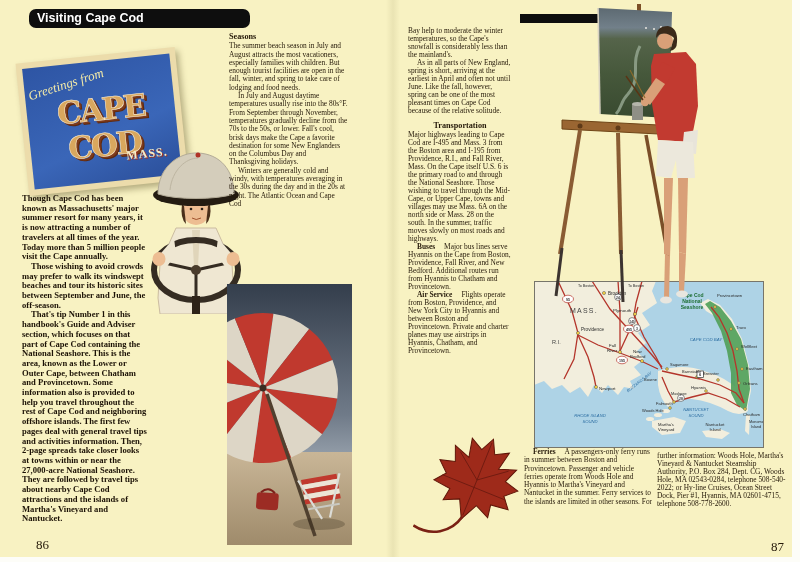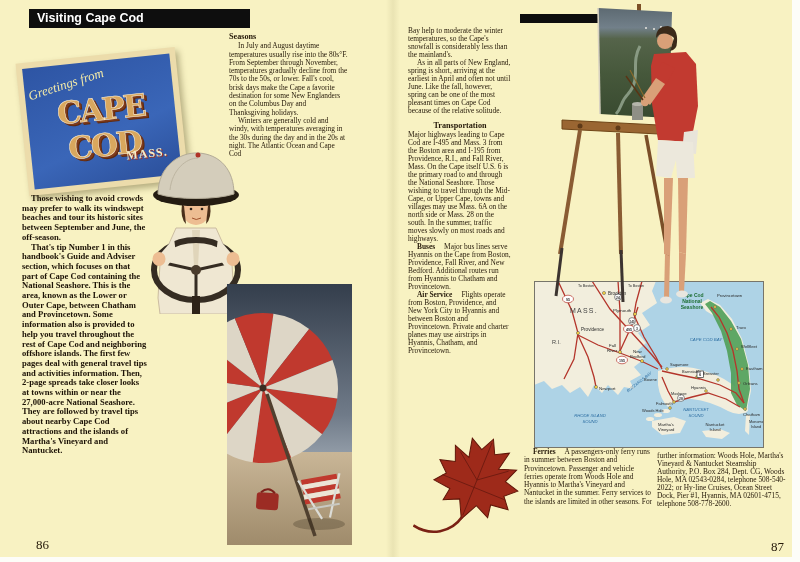--- a/index.html
+++ b/index.html
@@ -2,21 +2,21 @@
 <html><head>
 <meta charset="utf-8">
 <style>
   html,body{margin:0;padding:0;}
   body{width:800px;height:562px;position:relative;background:#ffffff;font-family:"Liberation Serif",serif;overflow:hidden;}
   .spread{position:absolute;left:0;top:0;width:792px;height:557px;background:#f8f2c2;}
   .edge-right{position:absolute;right:0;top:0;width:8px;height:562px;background:#fdfdf8;}
   .edge-bottom{position:absolute;left:0;bottom:0;width:800px;height:5px;background:#fdfdf8;}
   .spine{position:absolute;left:386px;top:0;width:14px;height:557px;background:linear-gradient(90deg,rgba(0,0,0,0),rgba(110,100,50,.10),rgba(0,0,0,0));}
   .banner{position:absolute;left:29px;top:9px;width:221px;height:19px;background:#0e0e0e;color:#fff;
-          font-family:"Liberation Sans",sans-serif;font-weight:700;font-size:12.5px;line-height:19px;padding-left:8px;box-sizing:border-box;}
+          font-family:"Liberation Sans",sans-serif;font-weight:700;font-size:12.5px;line-height:19px;padding-left:8px;box-sizing:border-box;border-radius:7px;}
   .banner2{position:absolute;left:520px;top:14px;width:78px;height:9px;background:#0e0e0e;}
   .col{position:absolute;color:#241808;text-align:left;}
   .col p{margin:0;}
   .col p.ind{text-indent:9px;}
   .col1{left:22px;top:194px;width:125px;font-weight:700;font-size:8.6px;line-height:9.7px;color:#1c1206;}
   .col2{left:229px;top:33px;width:119px;font-size:7.4px;line-height:8.3px;}
   .col3{left:408px;top:27px;width:104px;font-size:7.4px;line-height:8px;}
   .col4{left:524px;top:448px;width:129px;font-size:7.4px;line-height:8.3px;}
   .col5{left:657px;top:452px;width:131px;font-size:7.4px;line-height:8px;}
   .heading{font-weight:700;font-size:8.2px;margin-bottom:1px;}
@@ -314,26 +314,28 @@
         <line x1="0" y1="0" x2="26" y2="-20"></line>
         <line x1="0" y1="0" x2="-26" y2="-20"></line>
         <line x1="0" y1="8" x2="34" y2="8"></line>
         <line x1="0" y1="8" x2="-34" y2="8"></line>
       </g>
       <path d="M0,40 C-4,58 -22,70 -42,66" stroke="#7a2114" stroke-width="2.6" fill="none"></path>
     </g>
   </svg>
 
   <div class="col col1">
+    <p>Though Cape Cod has been known as Massachusetts' major summer resort for many years, it is now attracting a number of travelers at all times of the year. Today more than 5 million people visit the Cape annually.</p>
     <p class="ind">Those wishing to avoid crowds may prefer to walk its windswept beaches and tour its historic sites between September and June, the off-season.</p>
     <p class="ind">That's tip Number 1 in this handbook's Guide and Adviser section, which focuses on that part of Cape Cod containing the National Seashore. This is the area, known as the Lower or Outer Cape, between Chatham and Provincetown. Some information also is provided to help you travel throughout the rest of Cape Cod and neighboring offshore islands. The first few pages deal with general travel tips and activities information. Then, 2-page spreads take closer looks at towns within or near the 27,000-acre National Seashore. They are followed by travel tips about nearby Cape Cod attractions and the islands of Martha's Vineyard and Nantucket.</p>
   </div>
 
   <div class="col col2">
     <div class="heading">Seasons</div>
+    <p>The summer beach season in July and August attracts the most vacationers, especially families with children. But enough tourist facilities are open in the fall, winter, and spring to take care of lodging and food needs.</p>
     <p class="ind">In July and August daytime temperatures usually rise into the 80s°F. From September through November, temperatures gradually decline from the 70s to the 50s, or lower. Fall's cool, brisk days make the Cape a favorite destination for some New Englanders on the Columbus Day and Thanksgiving holidays.</p>
     <p class="ind">Winters are generally cold and windy, with temperatures averaging in the 30s during the day and in the 20s at night. The Atlantic Ocean and Cape Cod</p>
   </div>
 
   <div class="col col3">
     <p>Bay help to moderate the winter temperatures, so the Cape's snowfall is considerably less than the mainland's.</p>
     <p class="ind">As in all parts of New England, spring is short, arriving at the earliest in April and often not until June. Like the fall, however, spring can be one of the most pleasant times on Cape Cod because of the relative solitude.</p>
     <div class="heading mt">Transportation</div>
     <p>Major highways leading to Cape Cod are I-495 and Mass. 3 from the Boston area and I-195 from Providence, R.I., and Fall River, Mass. On the Cape itself U.S. 6 is the primary road to and through the National Seashore. Those wishing to travel through the Mid-Cape, or Upper Cape, towns and villages may use Mass. 6A on the north side or Mass. 28 on the south. In the summer, traffic moves slowly on most roads and highways.</p>
     <p class="ind"><b class="lead">Buses</b><span>Major bus lines serve Hyannis on the Cape from Boston, Providence, Fall River, and New Bedford. Additional routes run from Hyannis to Chatham and Provincetown.</span></p>

